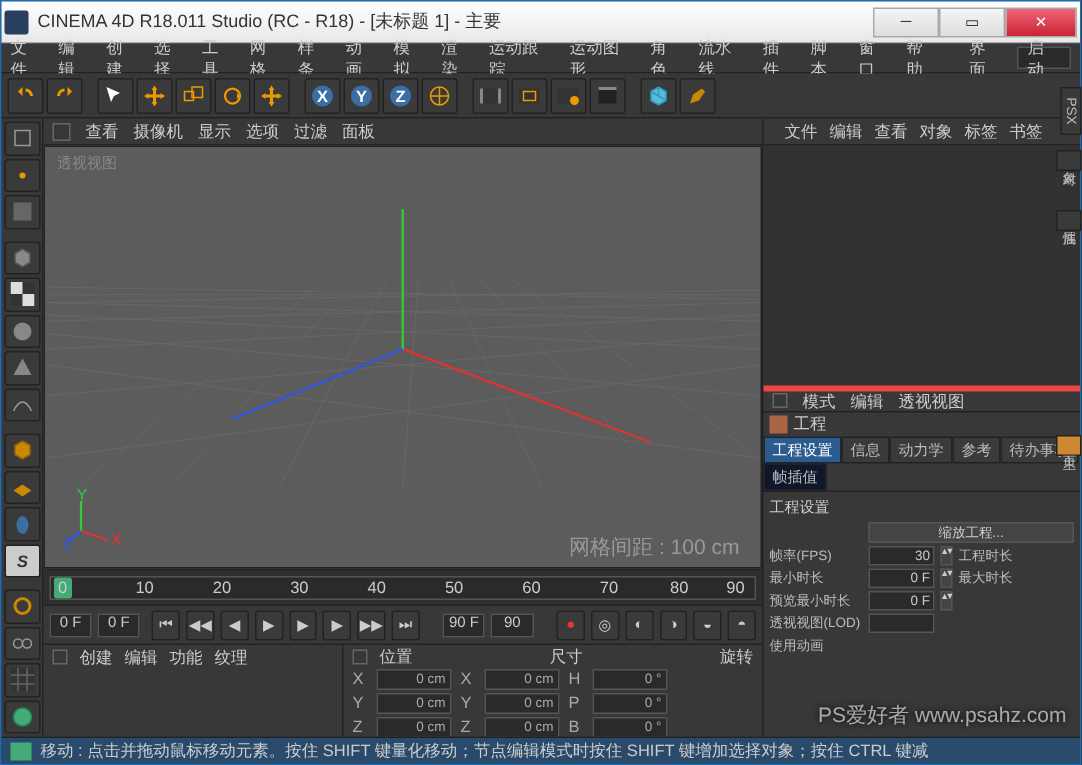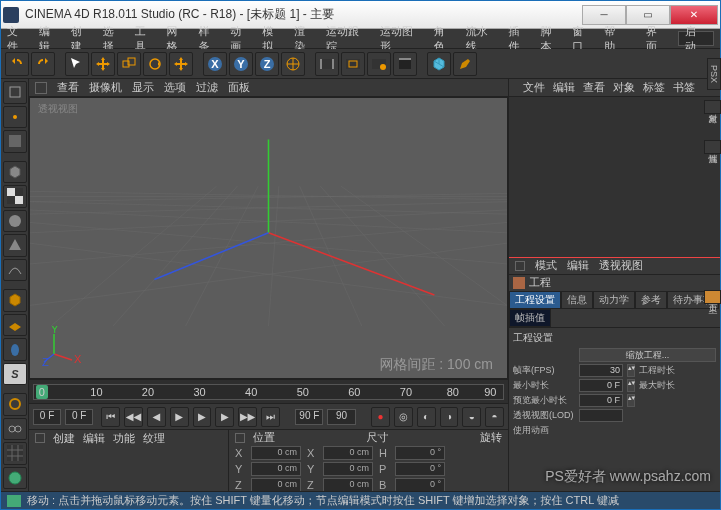--- a/index.html
+++ b/index.html
@@ -42,21 +42,21 @@
 .bleft{width:200px;border-right:1px solid #222}
 .btabs{height:16px;display:flex;gap:8px;padding:0 6px;font-size:10px;align-items:center}
 .btabs .icn{width:10px;height:10px;border:1px solid #666}
 .bright{flex:1;display:flex;flex-direction:column}
 .coordrow{display:flex;gap:6px;padding:1px 6px;align-items:center;font-size:10px}
 .coordlbl{width:10px;color:#aaa}
 .coordval{width:50px;height:14px;background:#2a2a2a;border:1px solid #555;text-align:right;padding:0 3px;color:#aaa;font-size:9px}
 .rpanel{width:212px;background:#383838;display:flex;flex-direction:column;border-left:1px solid #222}
 .rtabs{height:18px;display:flex;gap:8px;padding:0 6px;align-items:center;font-size:10px;border-bottom:1px solid #222}
 .objlist{flex:1;background:#323232;min-height:100px}
-.rtabs2{height:18px;display:flex;gap:10px;padding:0 6px;align-items:center;font-size:10px;border-top:1px solid #ef4444;border-bottom:1px solid #222}
+.rtabs2{height:18px;display:flex;gap:10px;padding:0 6px;align-items:center;font-size:10px;border-top:4px solid #ef4444;border-bottom:1px solid #222}
 .rtabs2 .icn{width:10px;height:10px;border:1px solid #666}
 .attrhead{height:16px;display:flex;align-items:center;gap:4px;padding:0 4px;font-size:10px}
 .attrhead .aicon{width:12px;height:12px;background:#a64}
 .atabs{display:flex;flex-wrap:wrap;border-bottom:1px solid #222}
 .atab{padding:1px 5px;font-size:10px;background:#3a3a3a;border:1px solid #222;color:#bbb}
 .atab.active{background:#2b5b8f;color:#fff}
 .atab.sub{background:#0f172a}
 .attrs{flex:1;padding:2px 4px;display:flex;flex-direction:column;gap:2px;overflow:hidden}
 .attrtitle{font-size:10px;color:#ccc;padding:1px 0}
 .arow{display:flex;align-items:center;gap:4px;font-size:10px}

